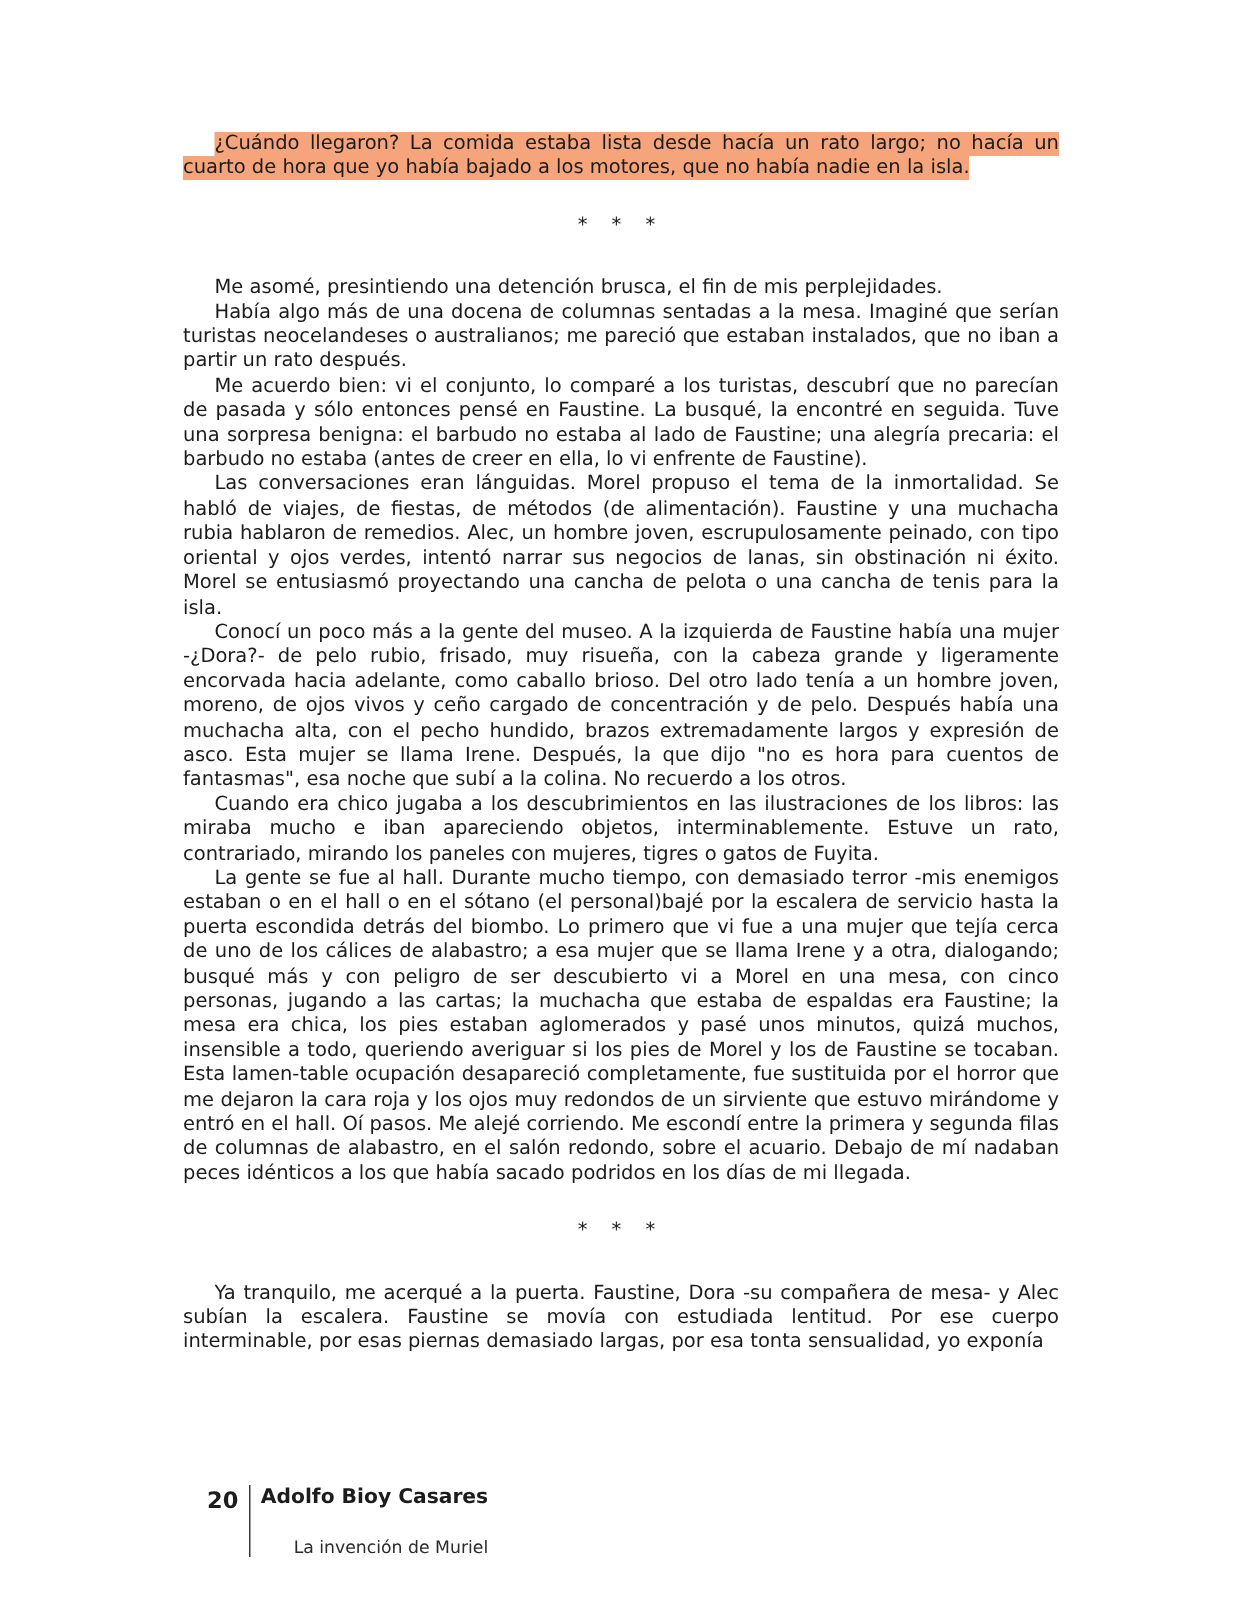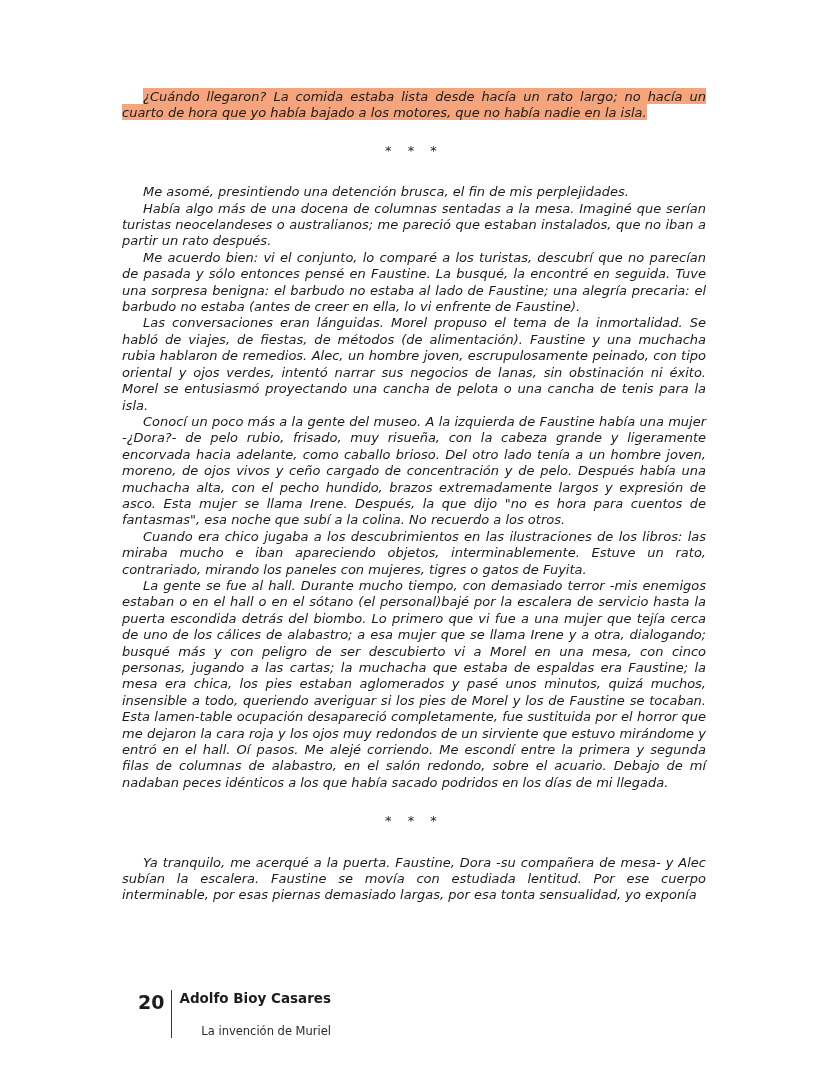--- a/index.html
+++ b/index.html
@@ -16,21 +16,20 @@
     box-sizing: border-box;
     padding: 88px 122px 0 122px;
     font-family: "DejaVu Sans", "Liberation Sans", sans-serif;
     color: #1c1c1c;
     overflow: hidden;
   }
   .text-block {
     font-size: 13px;
     line-height: 16.4px;
     text-align: justify;
-    font-style: italic;
   }
   .para {
     margin: 0;
     text-indent: 21px;
   }
   .hl {
     background: var(--hl, #f5a47c);
     padding: 0.5px 0;
     box-decoration-break: clone;
     -webkit-box-decoration-break: clone;
@@ -45,21 +44,21 @@
   }
   .footer {
     position: absolute;
     left: 138px;
     bottom: 33px;
     display: flex;
     align-items: stretch;
   }
   .pnum {
     font-weight: bold;
-    font-size: 19px;
+    font-size: 15px;
     padding-right: 7px;
     padding-top: 1px;
   }
   .fdivider {
     border-left: 1.5px solid #3a3a3a;
   }
   .fmeta {
     padding-left: 7px;
     text-align: right;
   }

